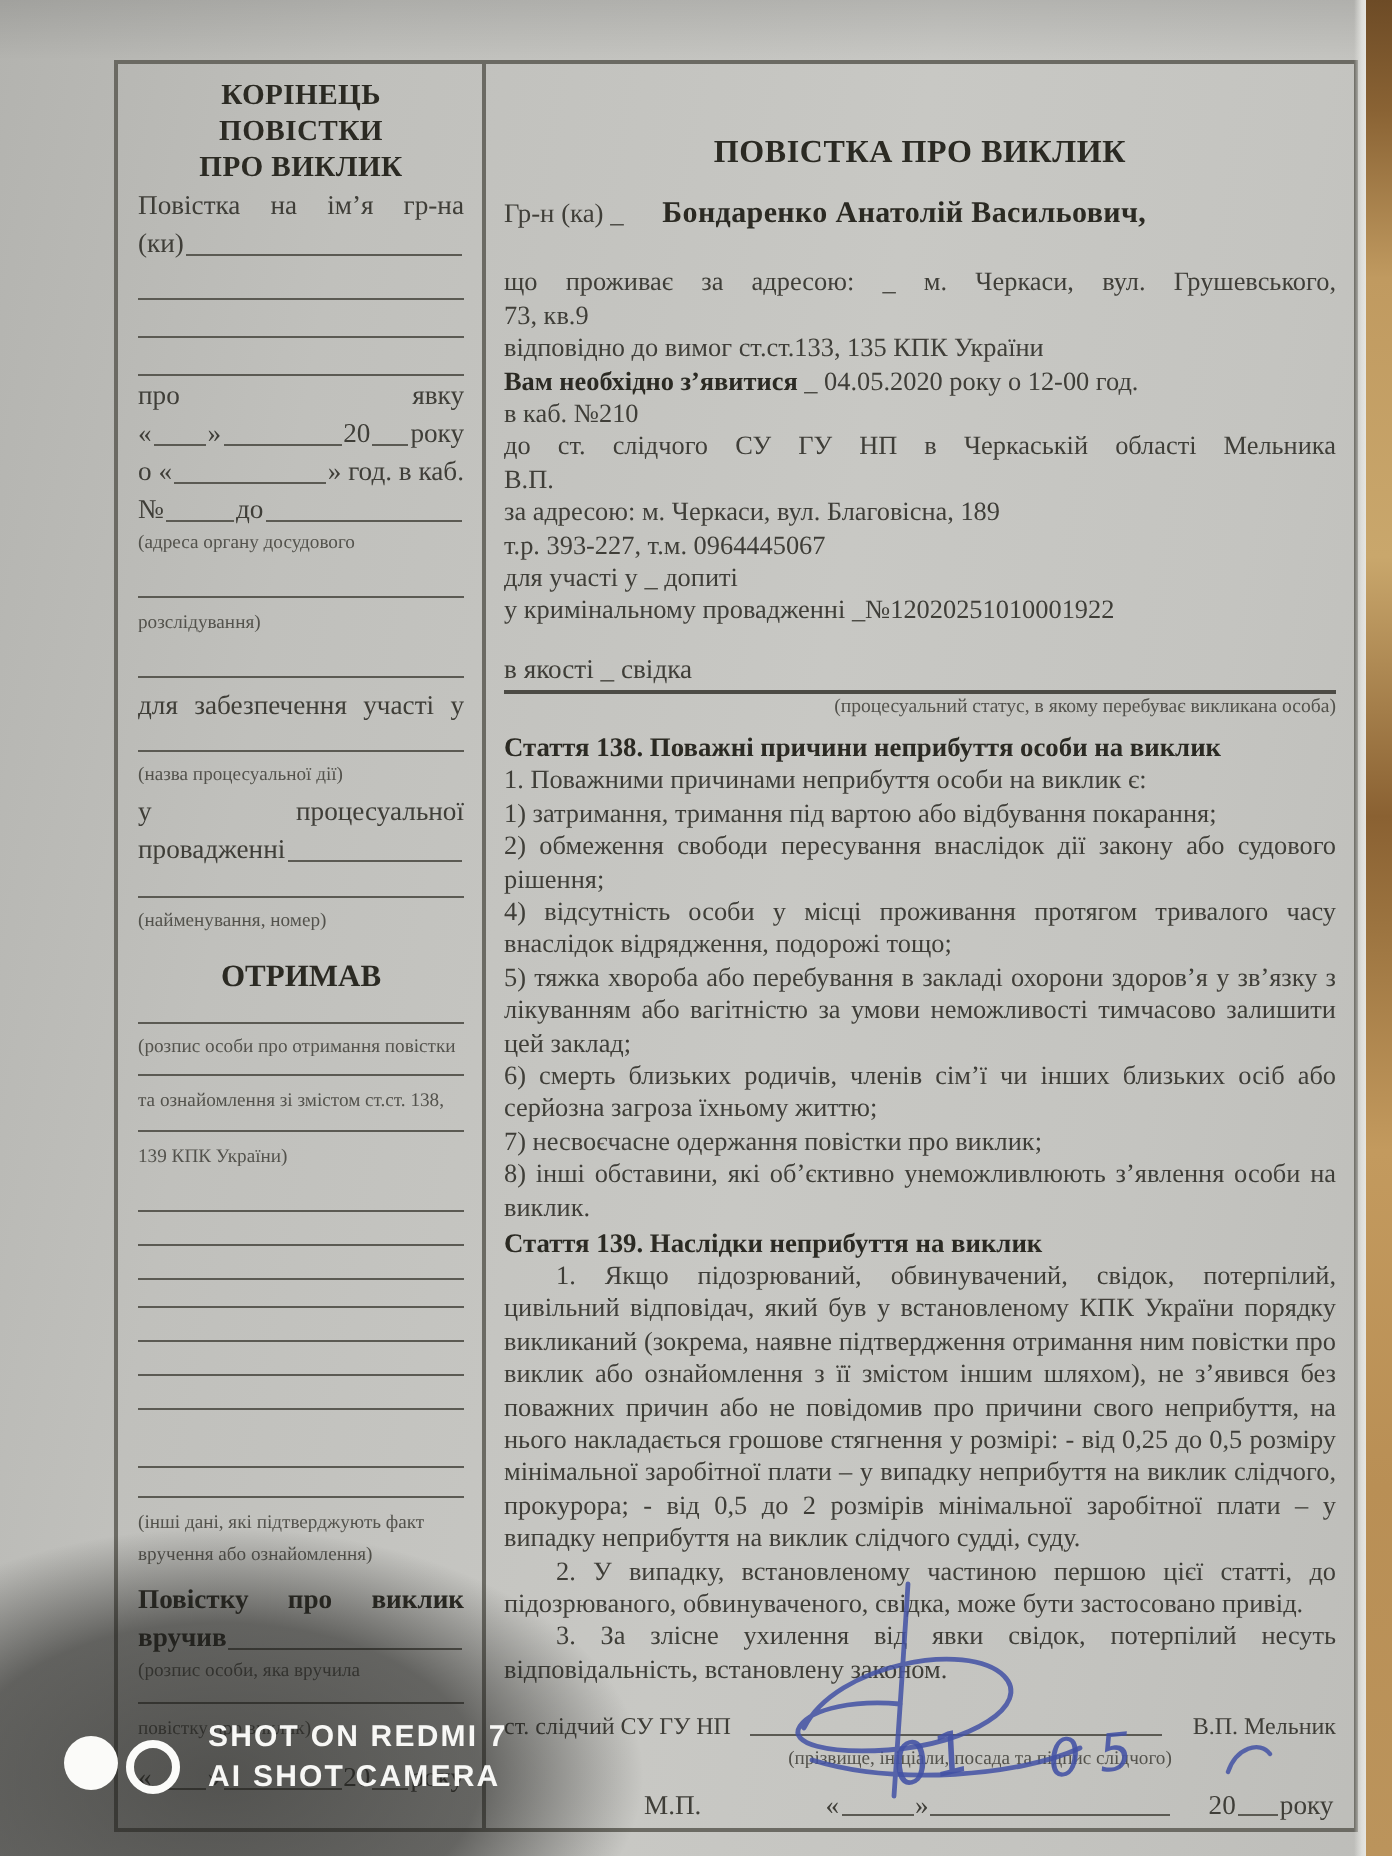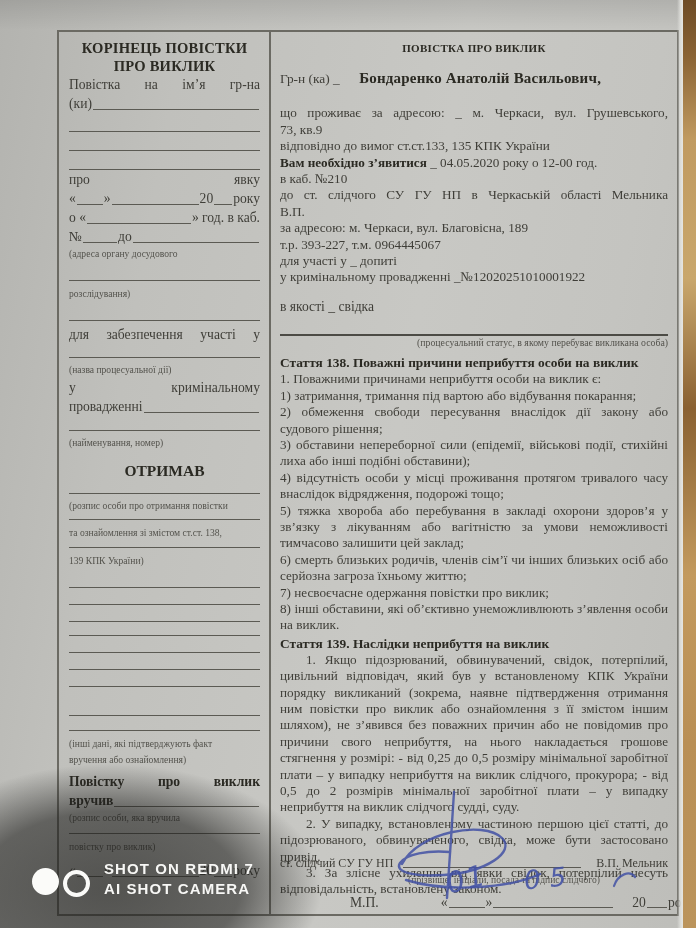--- a/index.html
+++ b/index.html
@@ -20,43 +20,43 @@
     background:linear-gradient(180deg,#6d4b26 0%,#8a6334 6%,#c09a60 15%,#c9a76c 30%,#8a6132 44%,#9c7440 50%,#c39a5e 62%,#b98f55 80%,#bb945c 100%);
   }
   .paper-edge { position:absolute; right:12px; top:0; width:7px; height:100%; z-index:3;
     background:linear-gradient(90deg, rgba(230,230,226,0), #dededa 55%, #e9e9e5);
   }
 
   
   .doc { position:absolute; left:57px; top:30px; width:622px; height:886px;
     border:2px solid #6b6a63; display:flex; z-index:1; }
 
-  .col-left { width:212px; border-right:2px solid #6b6a63; padding:7px 9px 4px 10px;
+  .col-left { width:184px; border-right:2px solid #6b6a63; padding:7px 9px 4px 10px;
     font-size:13.6px; line-height:19px; }
   .col-right { flex:1; padding:6px 9px 4px 9px; font-size:13.2px; line-height:16.4px; position:relative; }
 
   .b { font-weight:bold; color:#2b2a23; }
   .ctr { text-align:center; }
   .jl { text-align:justify; text-align-last:justify; }
   .jp { text-align:justify; }
   .cap { font-size:9.8px; line-height:13px; color:#53524c; text-align:right; }
   .capL { font-size:9.6px; line-height:16px; color:#53524c; text-align:left; }
 
   .row { display:flex; align-items:flex-end; }
   .fill { flex:1; border-bottom:1.2px solid #5b5a53; margin:0 1px 3px 1px; height:1em; }
   .fw26 { flex:0 0 26px; } .fw34 { flex:0 0 34px; } .fw18 { flex:0 0 18px; }
   .rule { border-bottom:1.2px solid #5b5a53; height:19px; }
 
   .stub-title { font-size:14.6px; line-height:18px; letter-spacing:.2px; }
-  .sum-title { font-size:11px; line-height:20px; letter-spacing:.3px; }
+  .sum-title { font-size:16px; line-height:20px; letter-spacing:.3px;margin-top:29px; }
 
   .citizen { margin-top:12px; font-size:13.4px; }
   .citizen .nm { font-size:15px; letter-spacing:.2px;margin-left:16px; }
 
-  .capacity { margin-top:13px; border-bottom:2px solid #4c4b45; padding-bottom:19px; font-size:13.6px; }
+  .capacity { margin-top:13px; border-bottom:2px solid #4c4b45; padding-bottom:2px; font-size:13.6px; }
 
   .art-h { font-weight:bold; color:#2b2a23; font-size:13.4px; margin-top:5px; line-height:17px; }
   .indent { text-indent:26px; }
 
   .sigblock { position:absolute; left:9px; right:9px; bottom:3px; }
   .sigrow { display:flex; align-items:flex-end; font-size:12px; }
   .signame { margin-left:14px; }
   .sigcap { font-size:9.6px; color:#53524c; text-align:center; margin:1px 60px 0 120px; }
   .mprow { display:flex; align-items:flex-end; font-size:13.6px; margin-top:6px; }
   .mp { margin-left:70px; }
@@ -129,21 +129,21 @@
       </div>
 
       <div class="capL">(адреса органу досудового</div>
       <div class="rule"></div>
       <div class="capL" style="padding-top:5px">розслідування)</div>
       <div class="rule"></div>
 
       <div class="jl" style="margin-top:4px">для забезпечення участі у</div>
       <div class="rule" style="height:14px"></div>
       <div class="capL" style="padding-top:4px">(назва процесуальної дії)</div>
-      <div class="jl">у кримінальному</div>
+      <div class="jl">у процесуальної</div>
       <div class="row">
         <span>провадженні</span>
           <span class="fill"></span>
       </div>
       <div class="rule" style="height:15px"></div>
       <div class="capL" style="padding-top:4px">(найменування, номер)</div>
 
       <div class="b ctr" style="font-size:15.5px; margin:10px 0 2px">ОТРИМАВ</div>
 
       <div class="rule" style="height:12px"></div>
@@ -208,21 +208,20 @@
       <div>для участі у _ допиті</div>
       <div>у кримінальному провадженні _№12020251010001922</div>
 
       <div class="capacity">в якості _ свідка</div>
       <div class="cap">(процесуальний статус, в якому перебуває викликана особа)</div>
 
       <div class="art-h">Стаття 138. Поважні причини неприбуття особи на виклик</div>
       <div class="jp">1. Поважними причинами неприбуття особи на виклик є:</div>
       <div class="jp">1) затримання, тримання під вартою або відбування покарання;</div>
       <div class="jp">2) обмеження свободи пересування внаслідок дії закону або судового рішення;</div>
-      <div class="jp">3) обставини непереборної сили (епідемії, військові події, стихійні лиха або інші подібні обставини);</div>
       <div class="jp">4) відсутність особи у місці проживання протягом тривалого часу внаслідок відрядження, подорожі тощо;</div>
       <div class="jp">5) тяжка хвороба або перебування в закладі охорони здоров’я у зв’язку з лікуванням або вагітністю за умови неможливості тимчасово залишити цей заклад;</div>
       <div class="jp">6) смерть близьких родичів, членів сім’ї чи інших близьких осіб або серйозна загроза їхньому життю;</div>
       <div class="jp">7) несвоєчасне одержання повістки про виклик;</div>
       <div class="jp">8) інші обставини, які об’єктивно унеможливлюють з’явлення особи на виклик.</div>
 
       <div class="art-h" style="margin-top:1px">Стаття 139. Наслідки неприбуття на виклик</div>
       <div class="jp indent">1. Якщо підозрюваний, обвинувачений, свідок, потерпілий, цивільний відповідач, який був у встановленому КПК України порядку викликаний (зокрема, наявне підтвердження отримання ним повістки про виклик або ознайомлення з її змістом іншим шляхом), не з’явився без поважних причин або не повідомив про причини свого неприбуття, на нього накладається грошове стягнення у розмірі: - від 0,25 до 0,5 розміру мінімальної заробітної плати – у випадку неприбуття на виклик слідчого, прокурора; - від 0,5 до 2 розмірів мінімальної заробітної плати – у випадку неприбуття на виклик слідчого судді, суду.</div>
       <div class="jp indent">2. У випадку, встановленому частиною першою цієї статті, до підозрюваного, обвинуваченого, свідка, може бути застосовано привід.</div>
       <div class="jp indent">3. За злісне ухилення від явки свідок, потерпілий несуть відповідальність, встановлену законом.</div>

